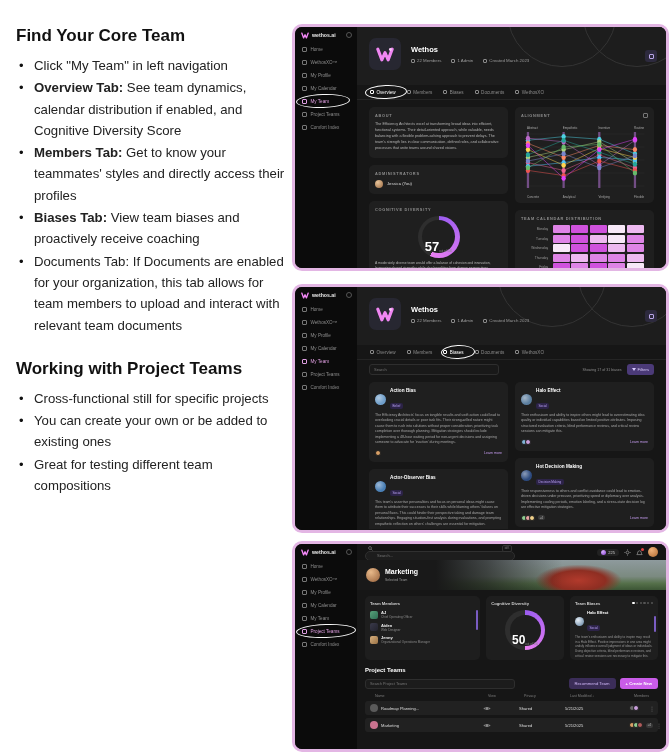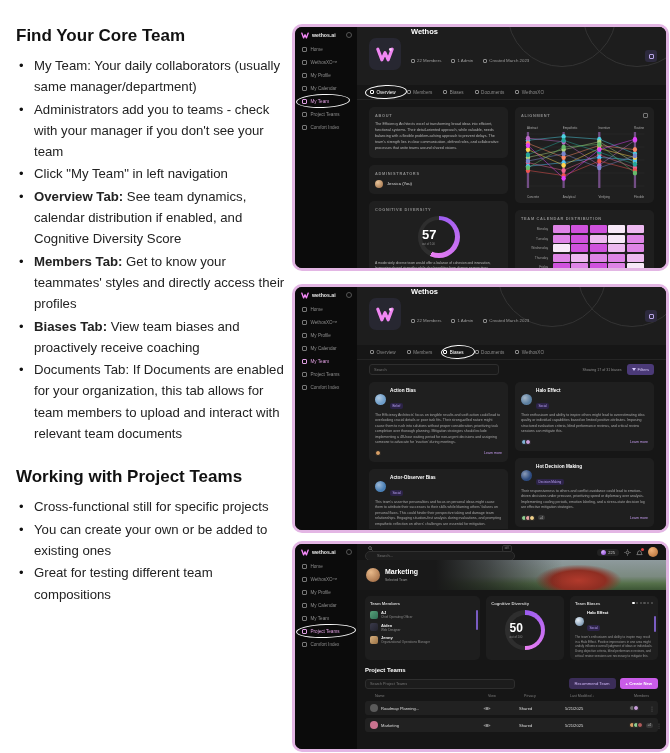--- a/index.html
+++ b/index.html
@@ -24,36 +24,36 @@
 .sb-logo .col{width:6px;height:6px;border:1px solid #555;border-radius:50%}
 .nav-item{display:flex;align-items:center;gap:4px;height:13px;padding-left:7px;color:#8b8b8b;cursor:pointer}
 .nav-item .ni{width:4.5px;height:4.5px;border:1px solid #777;border-radius:1px;flex:none}
 .nav-item .nl{font-size:4.6px;white-space:nowrap}
 .nav-item.active{color:#e09fe2}
 .nav-item.active .ni{border-color:#e09fe2}
 .main{position:absolute;left:62px;right:0;top:0;bottom:0;background:#161616;overflow:hidden}
 .hd{position:relative;height:58px;background:#1d1d1d;overflow:hidden}
 .hd .arc{position:absolute;border:1px solid #343434;border-radius:50%;width:110px;height:110px;top:-70px}
 .tile{position:absolute;left:12px;top:11px;width:32px;height:32px;border-radius:7px;background:#272731;display:flex;align-items:center;justify-content:center}
-.tname{position:absolute;left:54px;top:0;font-size:7.5px;font-weight:700;color:#fff}
+.tname{position:absolute;left:54px;top:18px;font-size:7.5px;font-weight:700;color:#fff}
 .meta{position:absolute;left:54px;top:31px;display:flex;gap:10px;font-size:4.4px;color:#9b9b9b;align-items:center}
 .meta .mit{display:flex;align-items:center;gap:2px}
 .meta .mi{display:inline-block;width:4px;height:4px;border:1px solid #8a8a8a;border-radius:1px}
 .hbtn{position:absolute;right:9px;top:23px;width:12px;height:12px;background:#2d2a3e;border-radius:3px;display:flex;align-items:center;justify-content:center;cursor:pointer}
 .hbtn .pen{width:5px;height:5px;border:1px solid #b9a6e8;border-radius:1px}
 .tabs{display:flex;gap:11px;align-items:center;height:15px;padding-left:13px;border-bottom:1px solid #242424}
 .tab{display:flex;gap:2.5px;align-items:center;font-size:4.6px;color:#8a8a8a;cursor:pointer;white-space:nowrap}
 .tab .ti{width:4px;height:4px;border:1px solid currentColor;border-radius:1px;flex:none}
 .tab.active{color:#fff}
 .card{background:#1f1f1f;border-radius:5px;padding:6px;margin-bottom:7px;position:relative}
 .clabel{font-size:3.9px;letter-spacing:.7px;color:#8d8d8d;font-weight:700;margin-bottom:4px}
 .ctext{font-size:3.7px;line-height:1.6;color:#b3b3b3}
 .ellipse{position:absolute;border:1.3px solid #fafafa;border-radius:50%;z-index:6;pointer-events:none}
 .donut{position:relative;border-radius:50%;margin:3px auto}
-.donut .hole{position:absolute;inset:4.5px;background:#1f1f1f;border-radius:50%;display:flex;flex-direction:column;align-items:flex-start;justify-content:center}
+.donut .hole{position:absolute;inset:4.5px;background:#1f1f1f;border-radius:50%;display:flex;flex-direction:row;align-items:flex-end;justify-content:center}
 .donut .num{font-size:13px;font-weight:700;color:#fff;line-height:1}
 .donut .sub{font-size:2.9px;color:#888;margin-top:1px}
 .adrow{display:flex;align-items:center;gap:4px}
 .adav{width:8px;height:8px;border-radius:50%;background:radial-gradient(circle at 35% 30%,#e8c49a,#9a6a42)}
 .adname{font-size:4.2px;color:#ddd}
 .exp{width:5px;height:5px;border:1px solid #777;position:absolute;right:6px;top:6px;border-radius:1px}
 
 .hm-row{display:flex;align-items:center;gap:1.5px;margin-bottom:1.5px}
 .hm-label{width:30px;text-align:right;font-size:3.2px;color:#999;padding-right:3px;flex:none}
 .hm-cell{width:17px;height:8px;border-radius:1px;flex:none}
@@ -135,24 +135,20 @@
 .c-mem{flex:1}
 .c-dots{flex:0 0 12px;color:#888;font-size:6px;text-align:center}
 .pav{width:8px;height:8px;border-radius:50%;flex:none}
 svg{display:block}
 </style>
 </head>
 <body>
 
 <div class="doc">
   <h2 class="first">Find Your Core Team</h2>
-  <ul>
-    <li><b></b><span>My Team: Your daily collaborators (usually same manager/department)</span></li>
-    <li><b></b><span>Administrators add you to teams - check with your manager if you don't see your team</span></li>
-  </ul>
   <ul>
     <li><b></b><span>Click "My Team" in left navigation</span></li>
     <li><b>Overview Tab:</b><span> See team dynamics, calendar distribution if enabled, and Cognitive Diversity Score</span></li>
     <li><b>Members Tab:</b><span> Get to know your teammates' styles and directly access their profiles</span></li>
     <li><b>Biases Tab:</b><span> View team biases and proactively receive coaching</span></li>
     <li><b></b><span>Documents Tab: If Documents are enabled for your organization, this tab allows for team members to upload and interact with relevant team documents</span></li>
   </ul>
   <h2>Working with Project Teams</h2>
   <ul>
     <li><b></b><span>Cross-functional still for specific projects</span></li>

